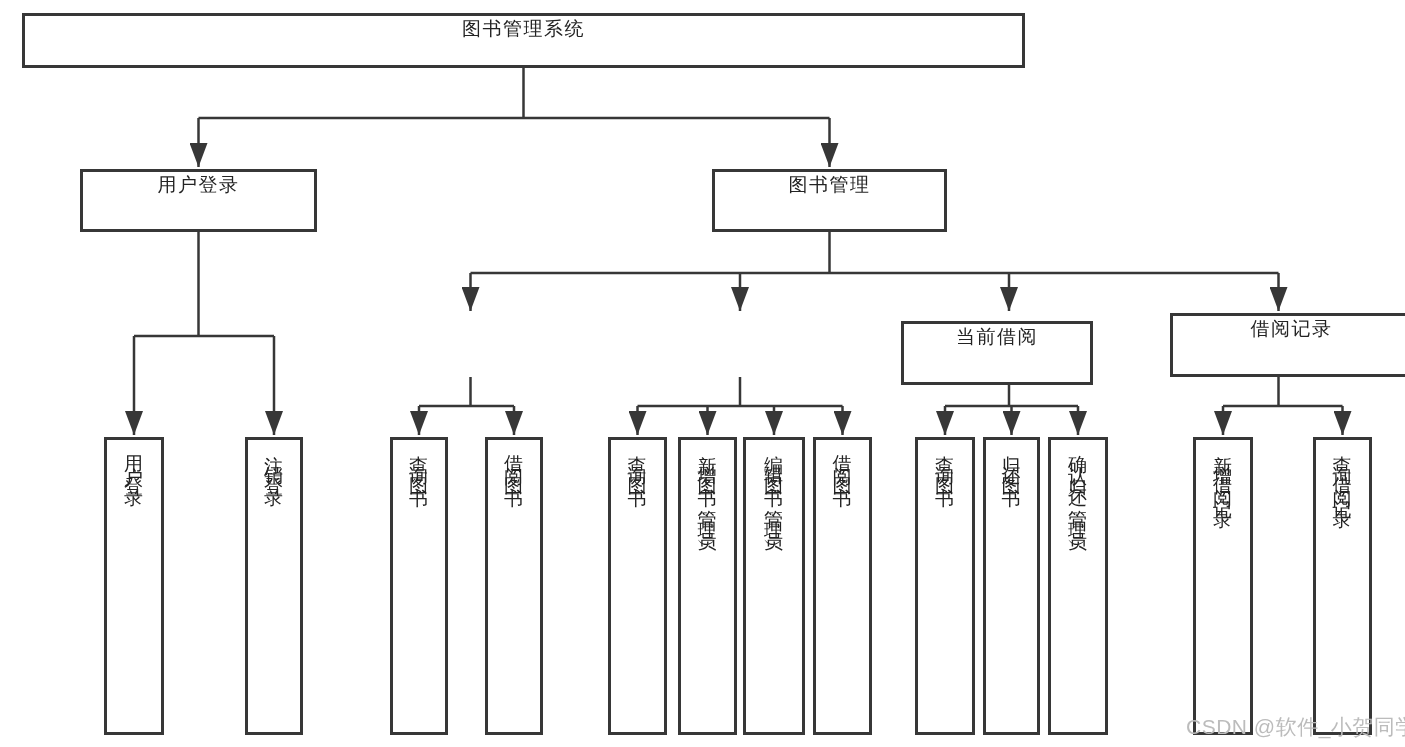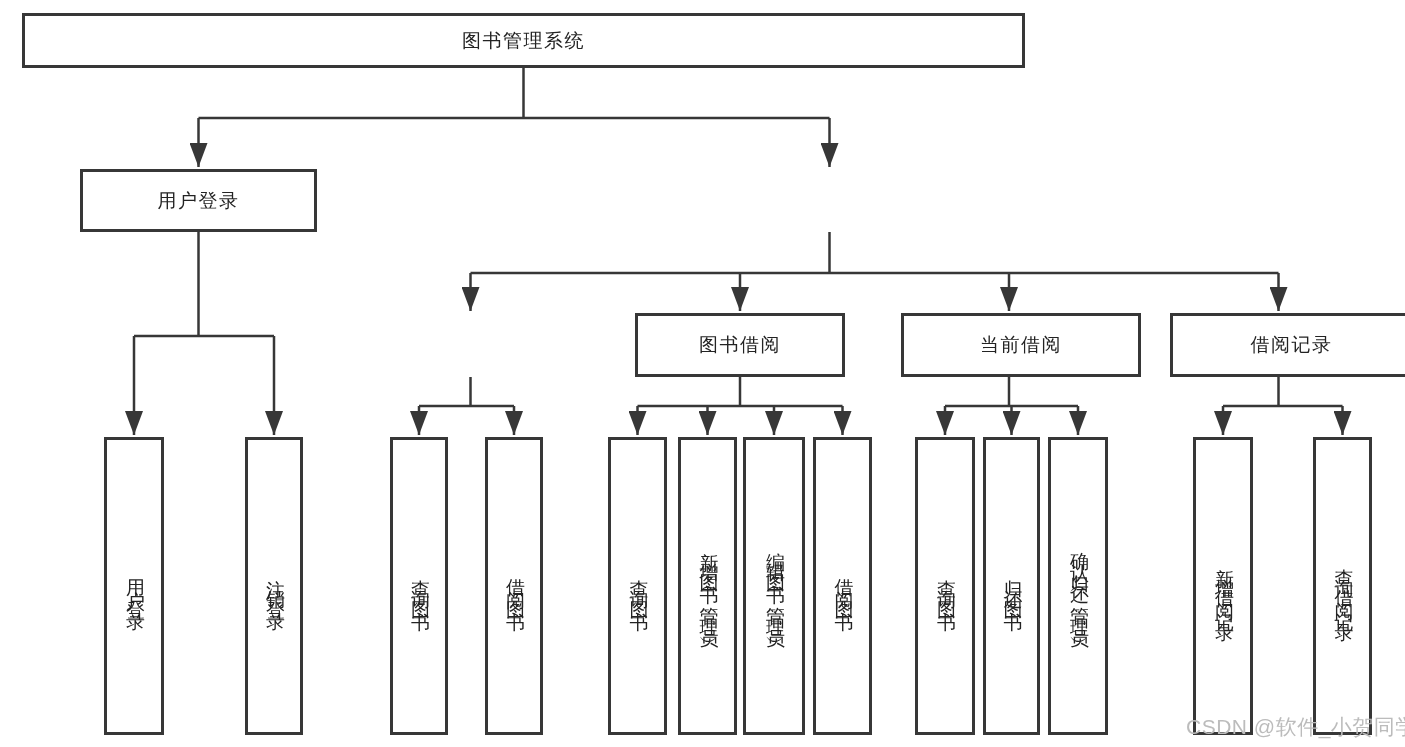--- a/index.html
+++ b/index.html
@@ -9,23 +9,22 @@
     background:#ffffff;
     font-family:"Liberation Sans", sans-serif;
     overflow:hidden;
   }
   .wires{position:absolute;left:0;top:0;width:1405px;height:747px;}
   .node{
     position:absolute;
     box-sizing:border-box;
     background:#ffffff;
     border:3px solid #373737;
-    display:flex;align-items:center;justify-content:center;
+    display:flex;justify-content:center;
     color:#232323;
-    font-family:Liberation Mono, monospace;
   }
   .node .lbl{
     font-size:19px;
     letter-spacing:1.5px;
     white-space:nowrap;
     color:#232323;
   }
   .leaf .lbl{
     writing-mode:vertical-rl;
     text-orientation:mixed;
@@ -97,25 +96,25 @@
     </g>
   </svg>
 
   <div class="node" style="left:22px;top:13px;width:1003px;height:55px">
     <span class="lbl">图书管理系统</span>
   </div>
 
   <div class="node" style="left:80px;top:169px;width:237px;height:63px">
     <span class="lbl">用户登录</span>
   </div>
+  <div class="node" style="left:712px;top:169px;width:235px;height:63px">
+    <span class="lbl">图书管理</span>
+  </div>
 
-  <div class="node" style="left:635px;top:313px;width:210px;height:64px">
-    <span class="lbl">图书借阅</span>
-  </div>
-  <div class="node" style="left:901px;top:313px;width:240px;height:64px">
+  <div class="node" style="left:901px;top:321px;width:192px;height:64px">
     <span class="lbl">当前借阅</span>
   </div>
   <div class="node" style="left:1170px;top:313px;width:243px;height:64px">
     <span class="lbl">借阅记录</span>
   </div>
 
   <div class="node leaf" style="left:104px;top:437px;width:60px;height:298px">
     <span class="lbl">用户登录</span>
   </div>
   <div class="node leaf" style="left:245px;top:437px;width:58px;height:298px">

